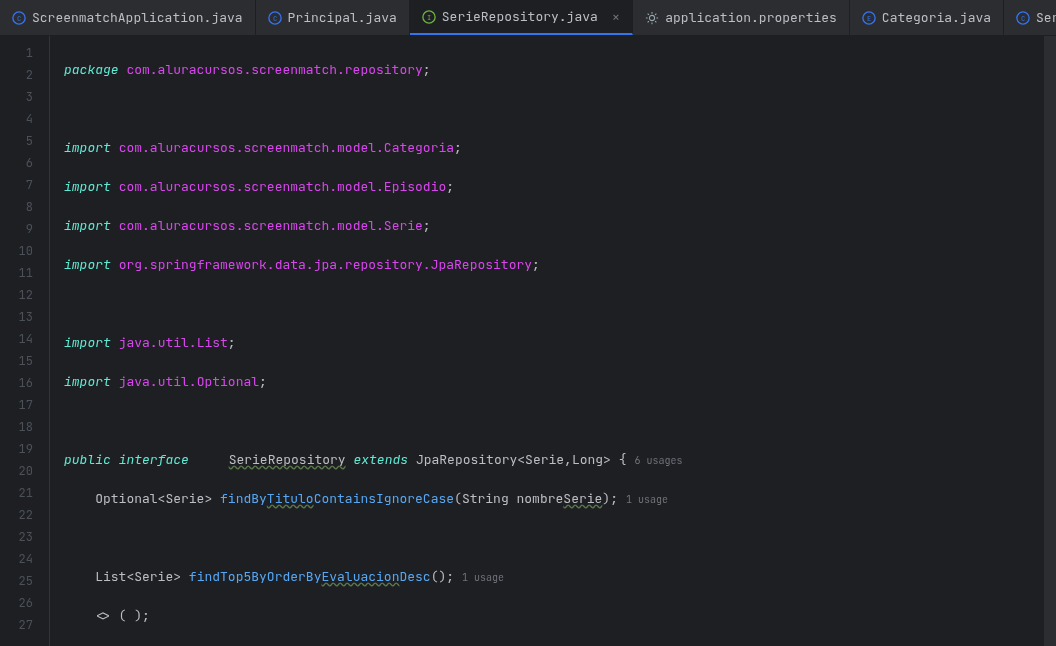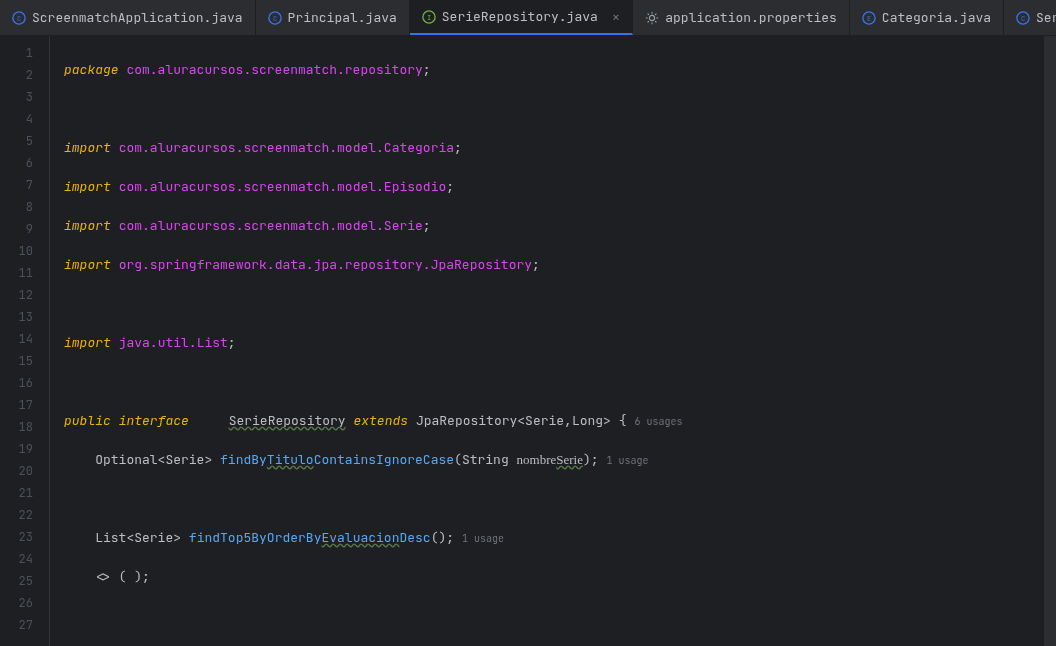--- a/index.html
+++ b/index.html
@@ -57,25 +57,25 @@
     flex: 1;
     padding: 6px 0 0 14px;
     overflow: hidden;
     white-space: pre;
     position: relative;
   }
   .code .line {
     line-height: 22px;
     height: 22px;
   }
-  .kw { color: #eab308; font-style: italic; }
+  .kw { color: #5eead4; font-style: italic; }
   .pkg { color: #d946ef; }
   .typ { color: #bcbec4; }
   .mtd { color: #56a8f5; }
-  .prm { color: #bcbec4; font-family: Liberation Serif, serif; }
+  .prm { color: #bcbec4; }
   .op { color: #bcbec4; }
   .intf { color: #bcbec4; margin-left: 32px; }
   .hint {
     color: #6f737a;
     font-size: 10px;
     font-style: normal;
     margin-left: 8px;
   }
   .wavy-green {
     text-decoration: underline wavy #5a7a4a;
@@ -183,20 +183,21 @@
     </div>
   <div class="code">
 <div class="line"><span class="kw">package</span> <span class="pkg">com.aluracursos.screenmatch.repository</span><span class="op">;</span></div>
 <div class="line"></div>
 <div class="line"><span class="kw">import</span> <span class="pkg">com.aluracursos.screenmatch.model.Categoria</span><span class="op">;</span></div>
 <div class="line"><span class="kw">import</span> <span class="pkg">com.aluracursos.screenmatch.model.Episodio</span><span class="op">;</span></div>
 <div class="line"><span class="kw">import</span> <span class="pkg">com.aluracursos.screenmatch.model.Serie</span><span class="op">;</span></div>
 <div class="line"><span class="kw">import</span> <span class="pkg">org.springframework.data.jpa.repository.JpaRepository</span><span class="op">;</span></div>
 <div class="line"></div>
 <div class="line"><span class="kw">import</span> <span class="pkg">java.util.List</span><span class="op">;</span></div>
+<div class="line"><span class="kw">import</span> <span class="pkg">java.util.Optional</span><span class="op">;</span></div>
 <div class="line"></div>
 <div class="line"><span class="kw">public</span> <span class="kw">interface</span> <span class="intf wavy-green">SerieRepository</span> <span class="kw">extends</span> <span class="typ">JpaRepository</span><span class="typ">&lt;Serie,Long&gt;</span> <span class="op">{</span><span class="hint">6 usages</span></div>
 <div class="line">    <span class="typ">Optional</span>&lt;<span class="typ">Serie</span>&gt; <span class="mtd">findBy</span><span class="mtd wavy-green">Titulo</span><span class="mtd">ContainsIgnoreCase</span>(<span class="typ">String</span> <span class="prm">nombre</span><span class="prm wavy-green">Serie</span>);<span class="hint">1 usage</span></div>
 <div class="line"></div>
 <div class="line">    <span class="typ">List</span>&lt;<span class="typ">Serie</span>&gt; <span class="mtd">findTop5ByOrderBy</span><span class="mtd wavy-green">Evaluacion</span><span class="mtd">Desc</span>();<span class="hint">1 usage</span></div>
 <div class="line">    &lt;&gt; ( );</div>
 
 
 
 

